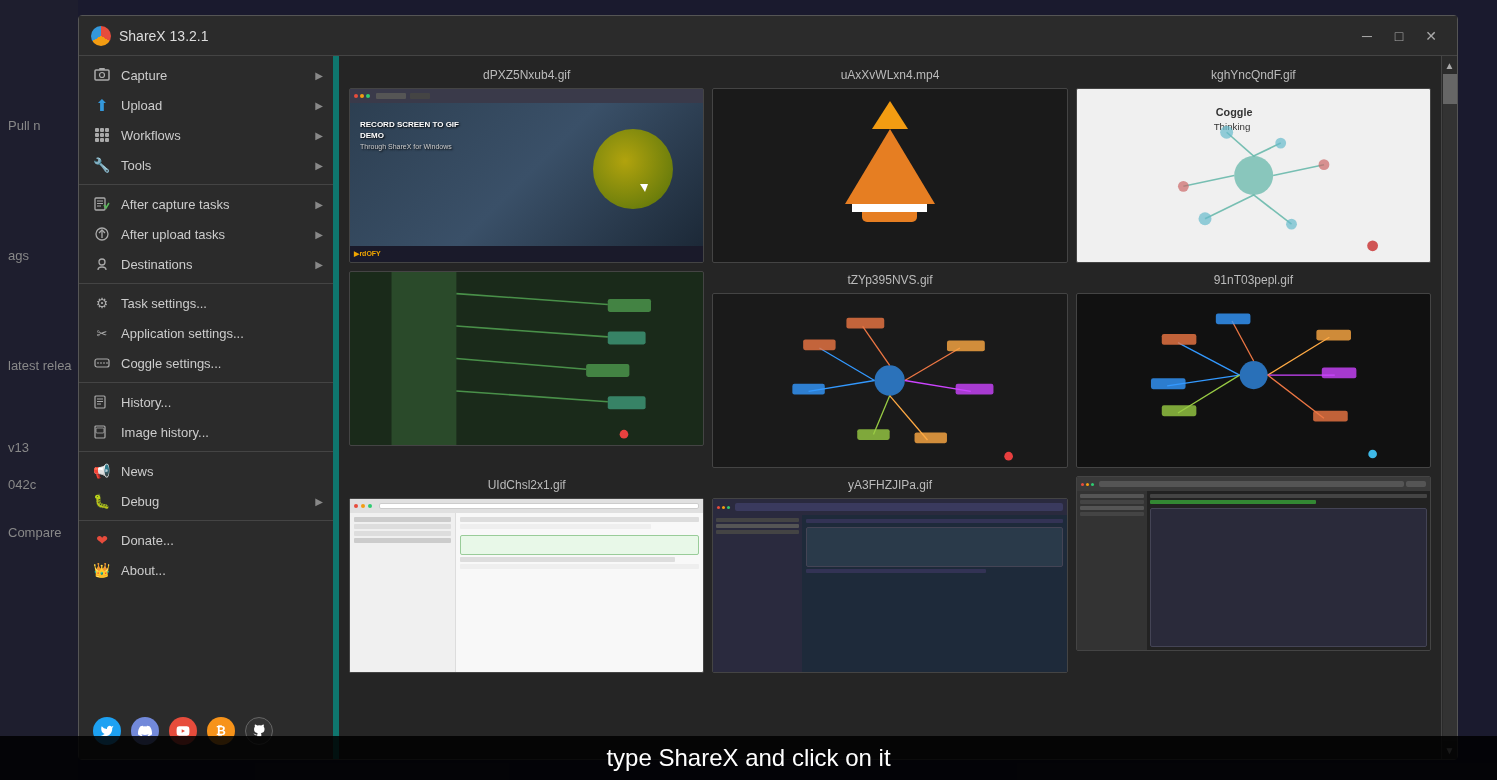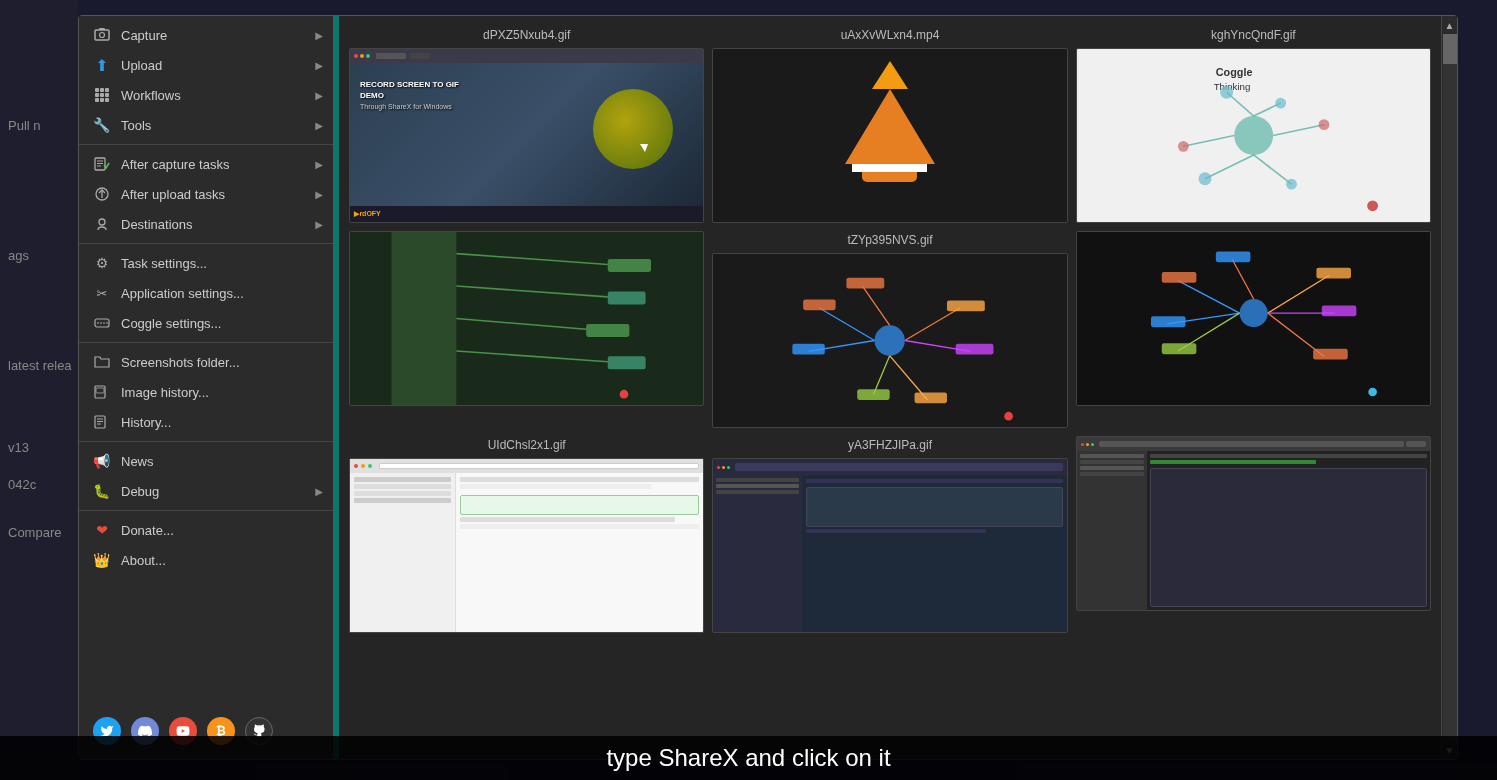--- a/index.html
+++ b/index.html
@@ -298,20 +298,31 @@
   <span class="left-bg-text" style="top:118px;">Pull n</span>
   <span class="left-bg-text" style="top:248px;">ags</span>
   <span class="left-bg-text" style="top:358px;">latest relea</span>
   <span class="left-bg-text" style="top:440px;">v13</span>
   <span class="left-bg-text" style="top:477px;">042c</span>
   <span class="left-bg-text" style="top:525px;">Compare</span>
 </div>
 
 <div class="sharex-window">
 
+  <div class="title-bar">
+    <div class="title-left">
+      <div class="title-logo"></div>
+      <span class="title-text">ShareX 13.2.1</span>
+    </div>
+    <div class="title-controls">
+      <button class="title-btn">─</button>
+      <button class="title-btn">□</button>
+      <button class="title-btn close">✕</button>
+    </div>
+  </div>
 
   <div class="window-body">
 
     <div class="sidebar">
 
       <div class="menu-item">
         <span class="icon">
           <svg width="16" height="16" viewBox="0 0 16 16">
               <rect x="1" y="3" width="14" height="10" rx="1" fill="none" stroke="#aaa" stroke-width="1.5"></rect>
               <rect x="5" y="1" width="6" height="2" rx="1" fill="#aaa"></rect>
@@ -411,49 +422,41 @@
               <line x1="7" y1="7" x2="7" y2="9" stroke="#aaa" stroke-width="1"></line>
               <line x1="10" y1="7" x2="10" y2="9" stroke="#aaa" stroke-width="1"></line>
               <line x1="13" y1="7" x2="13" y2="9" stroke="#aaa" stroke-width="1"></line>
             </svg>
         </span>
         <span>Coggle settings...</span>
       </div>
 
       <div class="menu-divider"></div>
 
-      <div class="menu-item">
-        <span class="icon">
-          <svg width="16" height="16" viewBox="0 0 16 16">
-              <path d="M1,4 L1,13 L15,13 L15,5 L7,5 L6,3 L1,3 Z" fill="none" stroke="#aaa" stroke-width="1.2"></path>
-            </svg>
-        </span>
-        <span>Screenshots folder...</span>
-      </div>
-
-      <div class="menu-item">
-        <span class="icon">
-          <svg width="16" height="16" viewBox="0 0 16 16">
-              <rect x="1" y="2" width="10" height="12" rx="1" fill="none" stroke="#aaa" stroke-width="1.2"></rect>
-              <rect x="2" y="4" width="8" height="5" rx="1" fill="none" stroke="#aaa" stroke-width="0.8"></rect>
-            </svg>
-        </span>
-        <span>Image history...</span>
-      </div>
 
       <div class="menu-item">
         <span class="icon">
           <svg width="16" height="16" viewBox="0 0 16 16">
               <rect x="1" y="2" width="10" height="12" rx="1" fill="none" stroke="#aaa" stroke-width="1.2"></rect>
               <line x1="3" y1="5" x2="9" y2="5" stroke="#aaa" stroke-width="1"></line>
               <line x1="3" y1="7.5" x2="9" y2="7.5" stroke="#aaa" stroke-width="1"></line>
               <line x1="3" y1="10" x2="7" y2="10" stroke="#aaa" stroke-width="1"></line>
             </svg>
         </span>
         <span>History...</span>
+      </div>
+
+      <div class="menu-item">
+        <span class="icon">
+          <svg width="16" height="16" viewBox="0 0 16 16">
+              <rect x="1" y="2" width="10" height="12" rx="1" fill="none" stroke="#aaa" stroke-width="1.2"></rect>
+              <rect x="2" y="4" width="8" height="5" rx="1" fill="none" stroke="#aaa" stroke-width="0.8"></rect>
+            </svg>
+        </span>
+        <span>Image history...</span>
       </div>
 
       <div class="menu-divider"></div>
 
       <div class="menu-item">
         <span class="icon" style="color:#e74c3c; font-size:14px;">📢</span>
         <span>News</span>
       </div>
 
       <div class="menu-item">
@@ -605,20 +608,21 @@
                 <rect x="178" y="43" width="35" height="10" rx="2" fill="#fa4" opacity="0.8"></rect>
                 <rect x="186" y="83" width="35" height="10" rx="2" fill="#c4f" opacity="0.8"></rect>
                 <rect x="95" y="125" width="30" height="10" rx="2" fill="#9c4" opacity="0.8"></rect>
                 <rect x="148" y="128" width="30" height="10" rx="2" fill="#fa4" opacity="0.8"></rect>
                 <circle cx="235" cy="150" r="4" fill="#f44" opacity="0.9"></circle>
               </svg>
             </div>
           </div>
 
           <div class="thumb-item">
+            <div class="thumb-label">91nT03pepl.gif</div>
             <div class="thumb-box" style="background:#111;">
               <svg width="100%" height="100%" viewBox="0 0 250 160">
                 <circle cx="125" cy="75" r="13" fill="#39f" opacity="0.7"></circle>
                 <line x1="112" y1="75" x2="55" y2="45" stroke="#39f" stroke-width="1.2"></line>
                 <line x1="112" y1="75" x2="45" y2="85" stroke="#39f" stroke-width="1.2"></line>
                 <line x1="112" y1="75" x2="55" y2="110" stroke="#9c4" stroke-width="1.2"></line>
                 <line x1="138" y1="75" x2="195" y2="40" stroke="#fa4" stroke-width="1.2"></line>
                 <line x1="138" y1="75" x2="200" y2="75" stroke="#c4f" stroke-width="1.2"></line>
                 <line x1="138" y1="75" x2="190" y2="115" stroke="#e74" stroke-width="1.2"></line>
                 <line x1="125" y1="62" x2="105" y2="25" stroke="#e74" stroke-width="1.2"></line>

